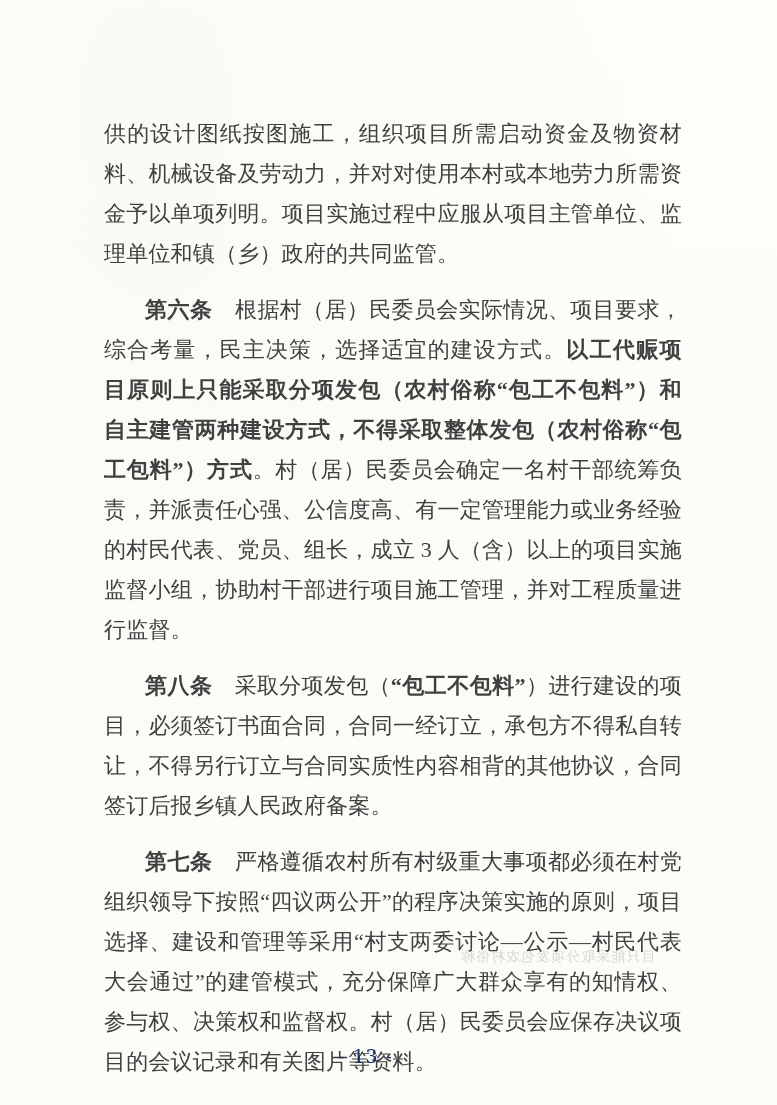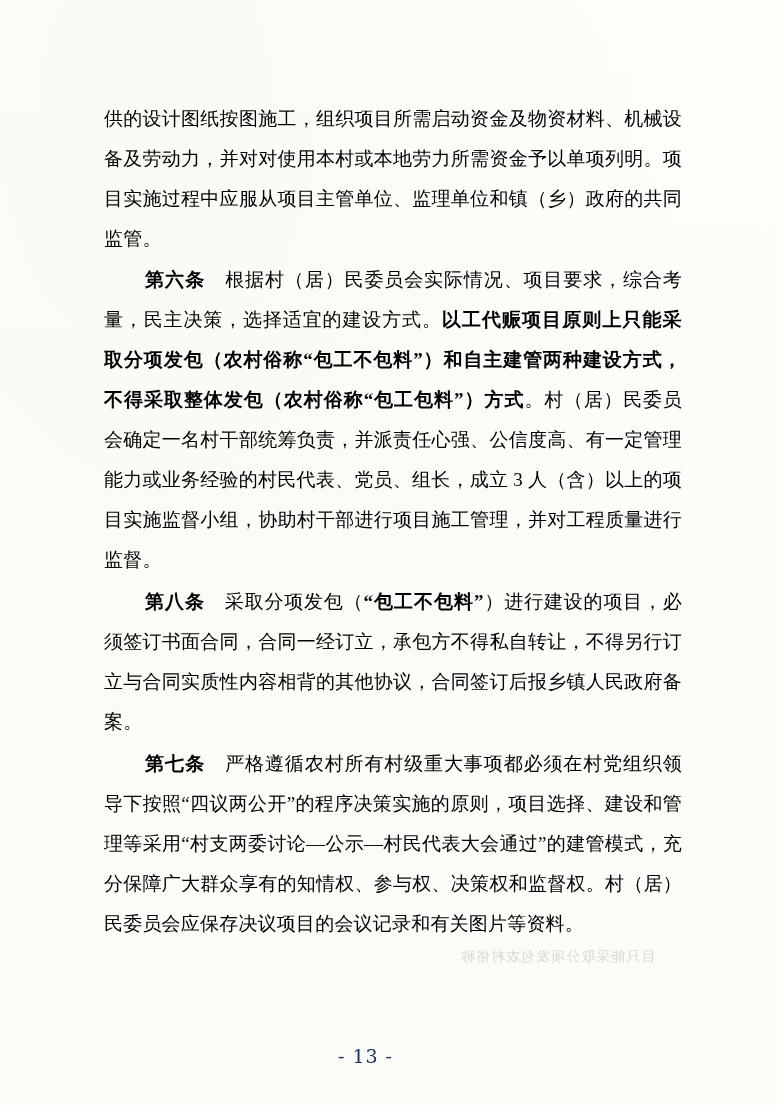--- a/index.html
+++ b/index.html
@@ -30,24 +30,24 @@
       linear-gradient(180deg, #fdfdfa 0%, #fcfcf8 40%, #fbfbf7 100%);
     pointer-events: none;
   }
   .content {
     position: absolute;
     left: 104px;
     top: 98px;
     width: 578px;
   }
   p {
-    margin: 0 0 2px 0;
-    font-size: 19px;
+    margin: 16px 0 2px 0;
+    font-size: 22px;
     line-height: 40px;
-    color: #000000;
+    color: #404040;
     text-align: justify;
     text-justify: inter-ideograph;
     letter-spacing: 0.2px;
   }
   .para {
     text-indent: 0;
   }
   .indent {
     text-indent: 41px;
     font-family: Liberation Serif, serif;

